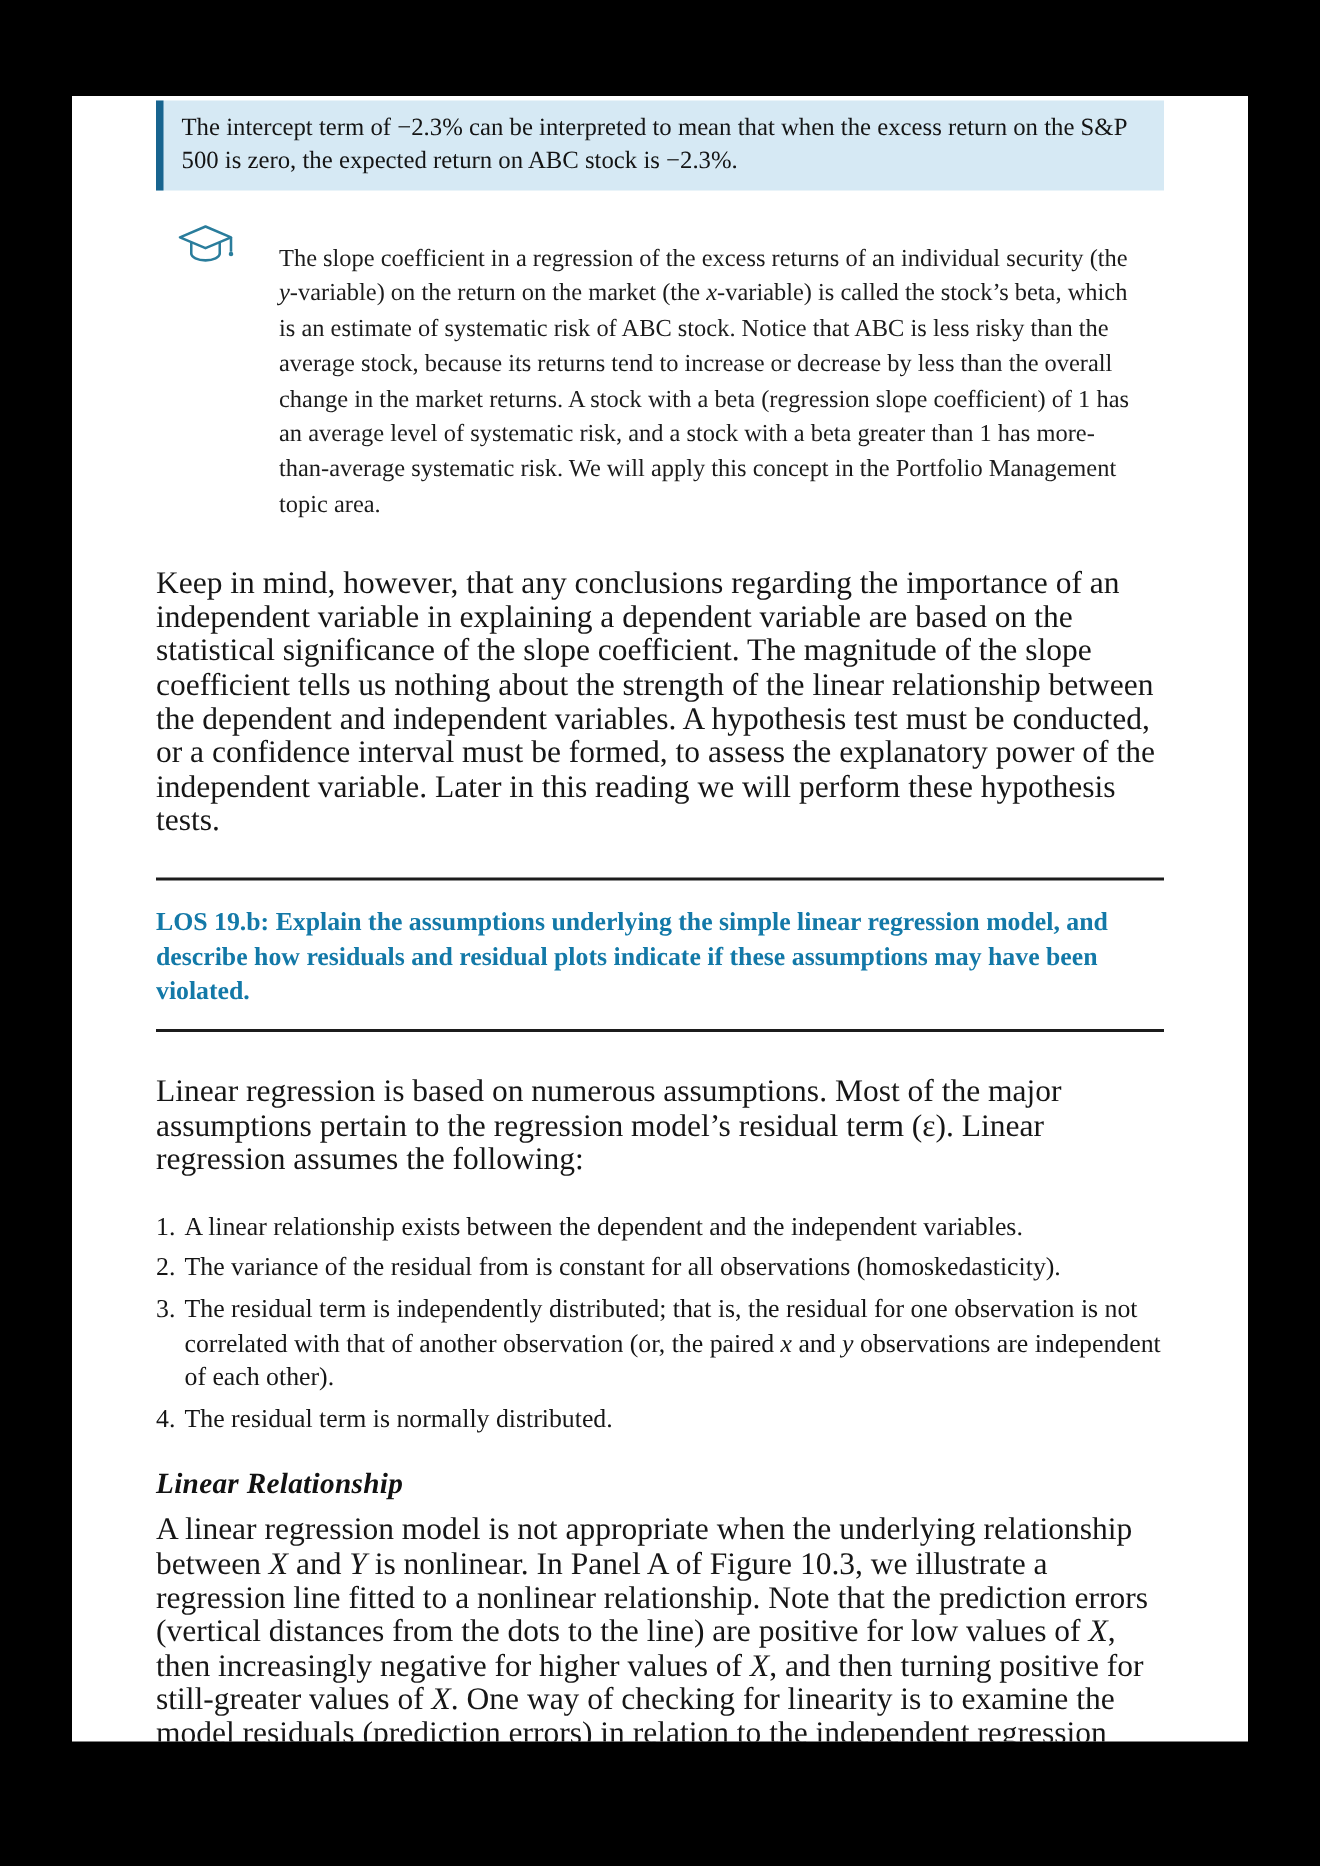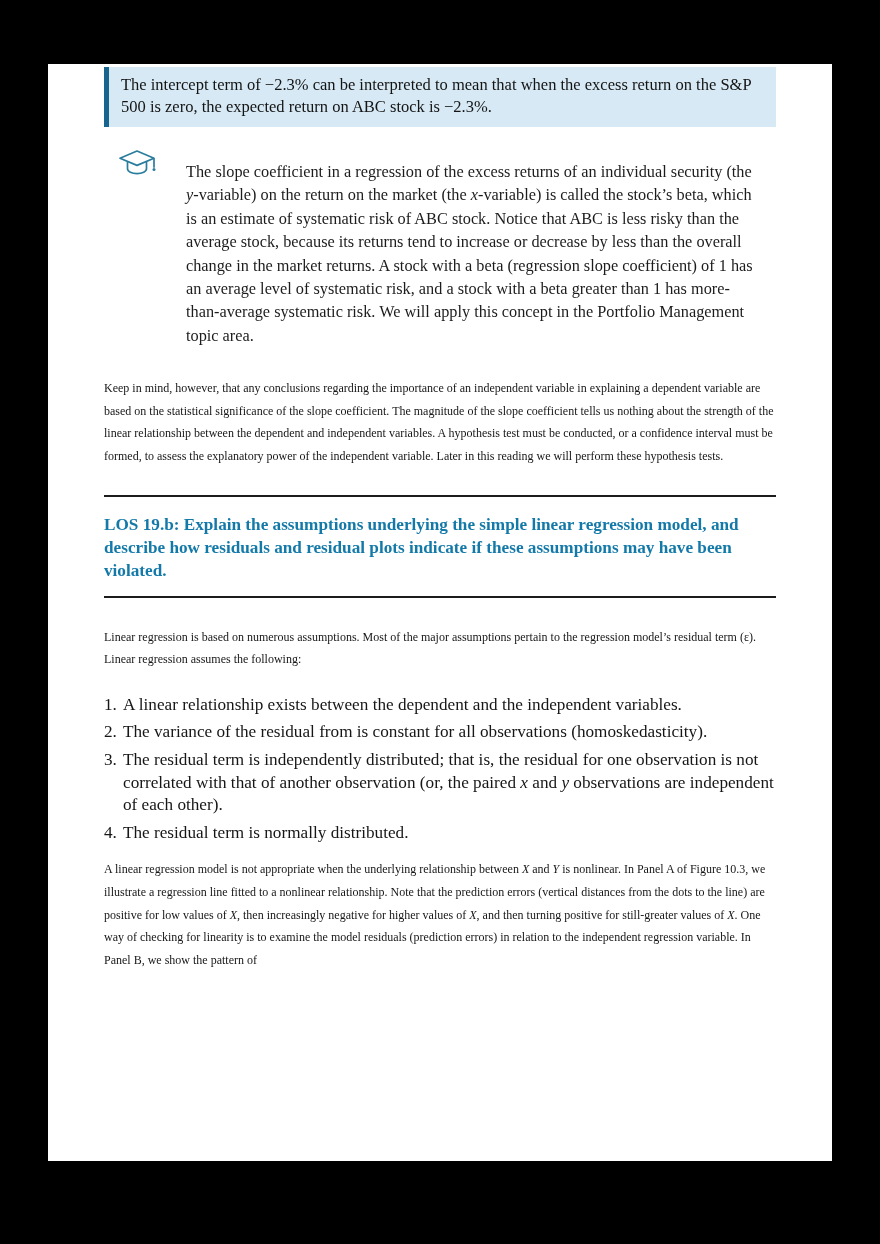--- a/index.html
+++ b/index.html
@@ -57,21 +57,21 @@
     margin-bottom: 3px;
   }
   .prof-text {
     margin: 16px;
     font-size: 16.3px;
     line-height: 23.4px;
     color: #1c1c1c;
   }
   .para {
     margin: 14px 0 0 0;
-    font-size: 12px;
+    font-size: 21px;
     line-height: 22.6px;
     color: #161616;
   }
   .rule {
     border: none;
     border-top: 2px solid #1c1c1c;
     margin: 0;
   }
   .rule-top { margin-top: 27px; }
   .rule-bottom { margin-top: 14px; }
@@ -147,16 +147,17 @@
 
   <p class="para para-after-rule">Linear regression is based on numerous assumptions. Most of the major assumptions pertain to the regression model’s residual term (ε). Linear regression assumes the following:</p>
 
   <ol class="assumptions">
     <li><span>A linear relationship exists between the dependent and the independent variables.</span></li>
     <li><span>The variance of the residual from is constant for all observations (homoskedasticity).</span></li>
     <li><span>The residual term is independently distributed; that is, the residual for one observation is not correlated with that of another observation (or, the paired </span><em>x</em><span> and </span><em>y</em><span> observations are independent of each other).</span></li>
     <li><span>The residual term is normally distributed.</span></li>
   </ol>
 
+  <h3 class="subheading">Linear Relationship</h3>
 
   <p class="para"><span>A linear regression model is not appropriate when the underlying relationship between </span><em>X</em><span> and </span><em>Y</em><span> is nonlinear. In Panel A of Figure 10.3, we illustrate a regression line fitted to a nonlinear relationship. Note that the prediction errors (vertical distances from the dots to the line) are positive for low values of </span><em>X</em><span>, then increasingly negative for higher values of </span><em>X</em><span>, and then turning positive for still-greater values of </span><em>X</em><span>. One way of checking for linearity is to examine the model residuals (prediction errors) in relation to the independent regression variable. In Panel B, we show the pattern of</span></p>
 
 </div>
 
 </body></html>

